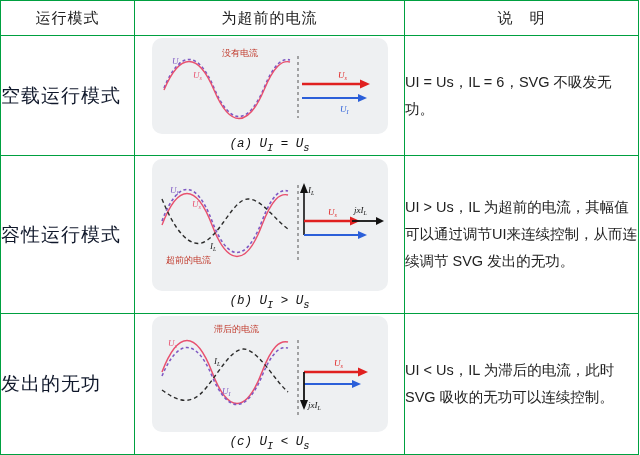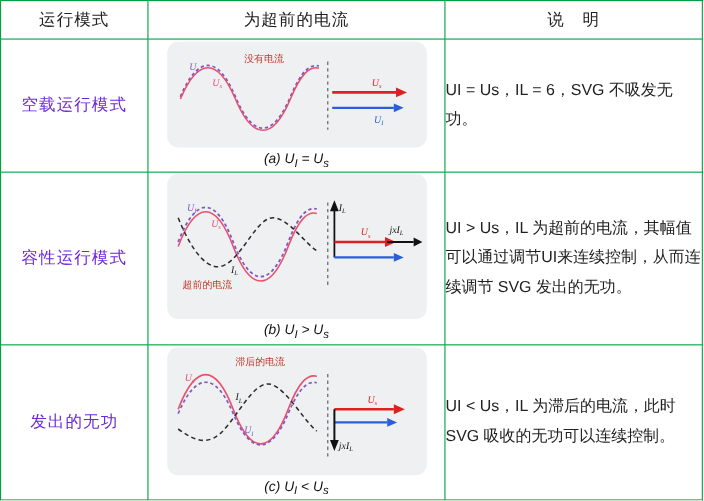--- a/index.html
+++ b/index.html
@@ -31,24 +31,23 @@
 
   .hdr {
     height: 34px;
     text-align: center;
     font-size: 15px;
     color: #222;
     font-weight: normal;
     letter-spacing: 1px;
   }
   .mode-cell {
-    text-align: center;
-    font-size: 15px;
+    font-size: 19px;
     letter-spacing: 1px;
-    color: #6d28d9;
+    color: #0f172a;
   }
   .desc-cell {
     font-size: 14.5px;
     line-height: 1.85;
     padding: 8px 10px 8px 12px;
     color: #222;
     vertical-align: middle;
     text-align: left;
   }
   .wave-cell {
@@ -63,21 +62,21 @@
     position: relative;
   }
   .fig-box.r1 { height: 96px; }
   .fig-box.r2 { height: 132px; }
   .fig-box.r3 { height: 116px; }
   .cap {
     font-size: 12.5px;
     font-style: italic;
     margin-top: 3px;
     color: #111;
-    font-family: Liberation Sans, sans-serif;
+    font-family: Liberation Mono, monospace;
   }
   svg { display: block; }
   .lbl { font-size: 9px; font-family: "Liberation Serif", serif; font-style: italic; }
 </style>
 </head>
 <body>
 
 <table class="main">
   <colgroup>
     <col class="col-mode">

